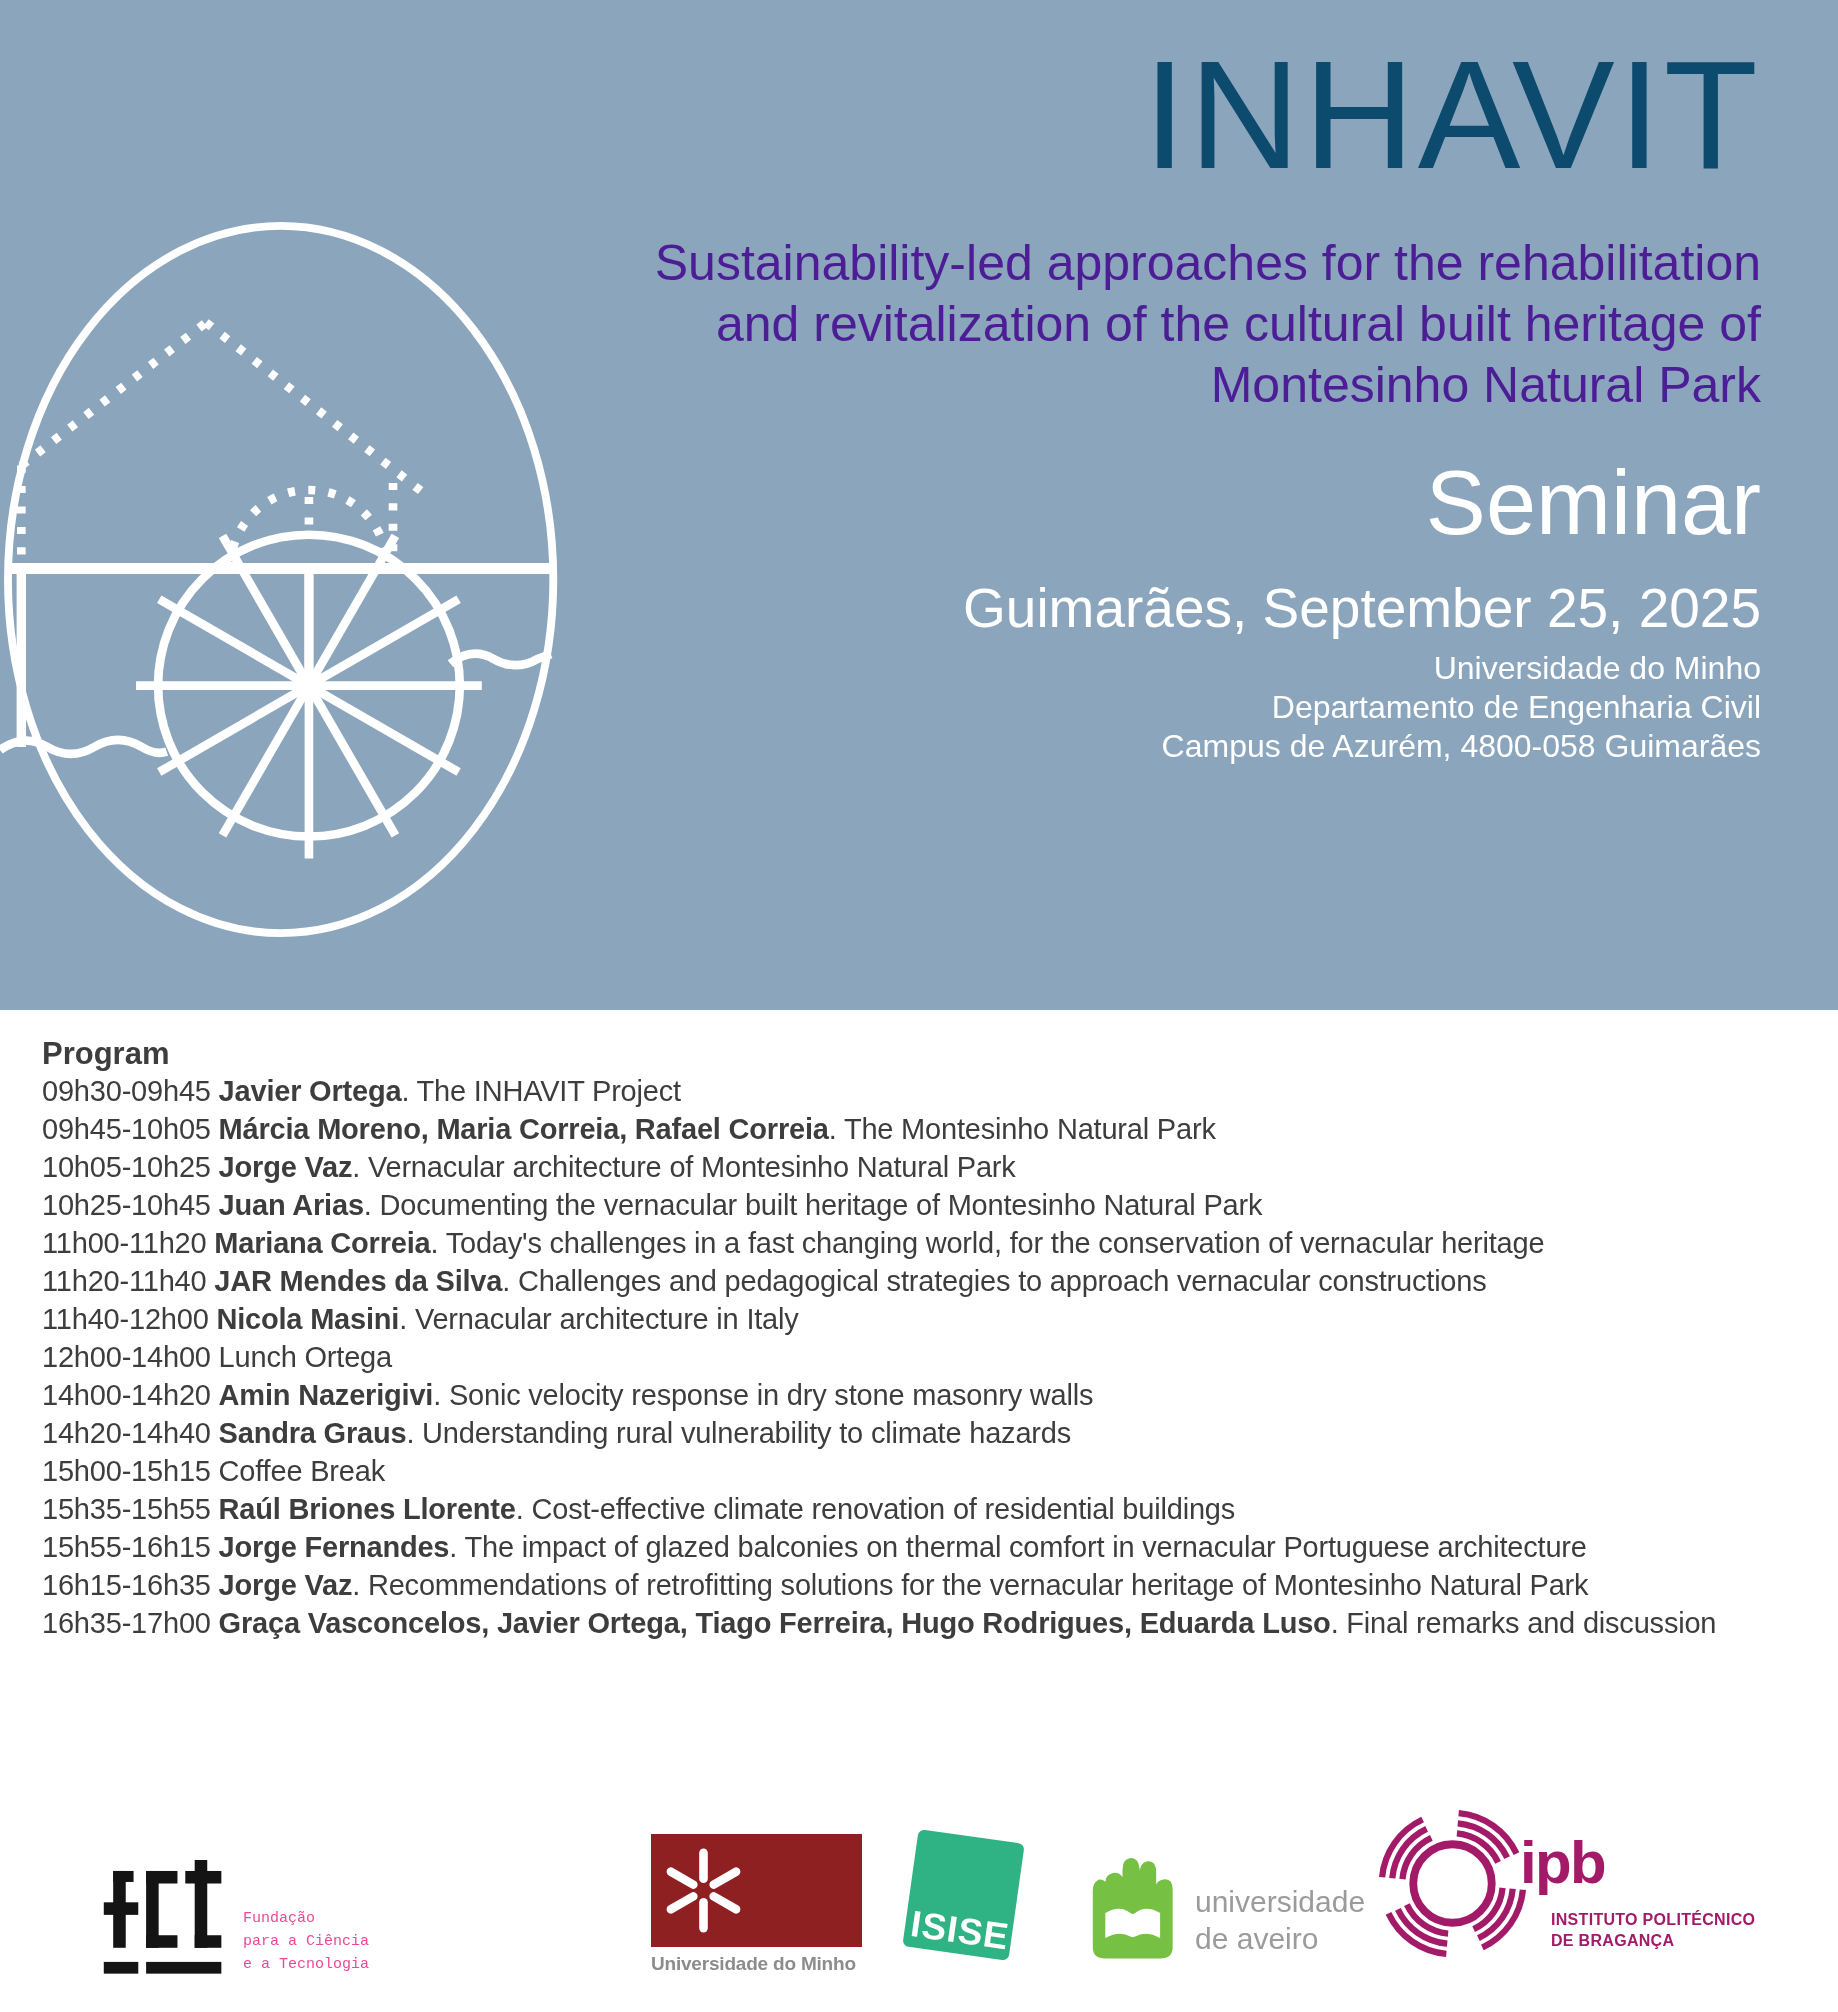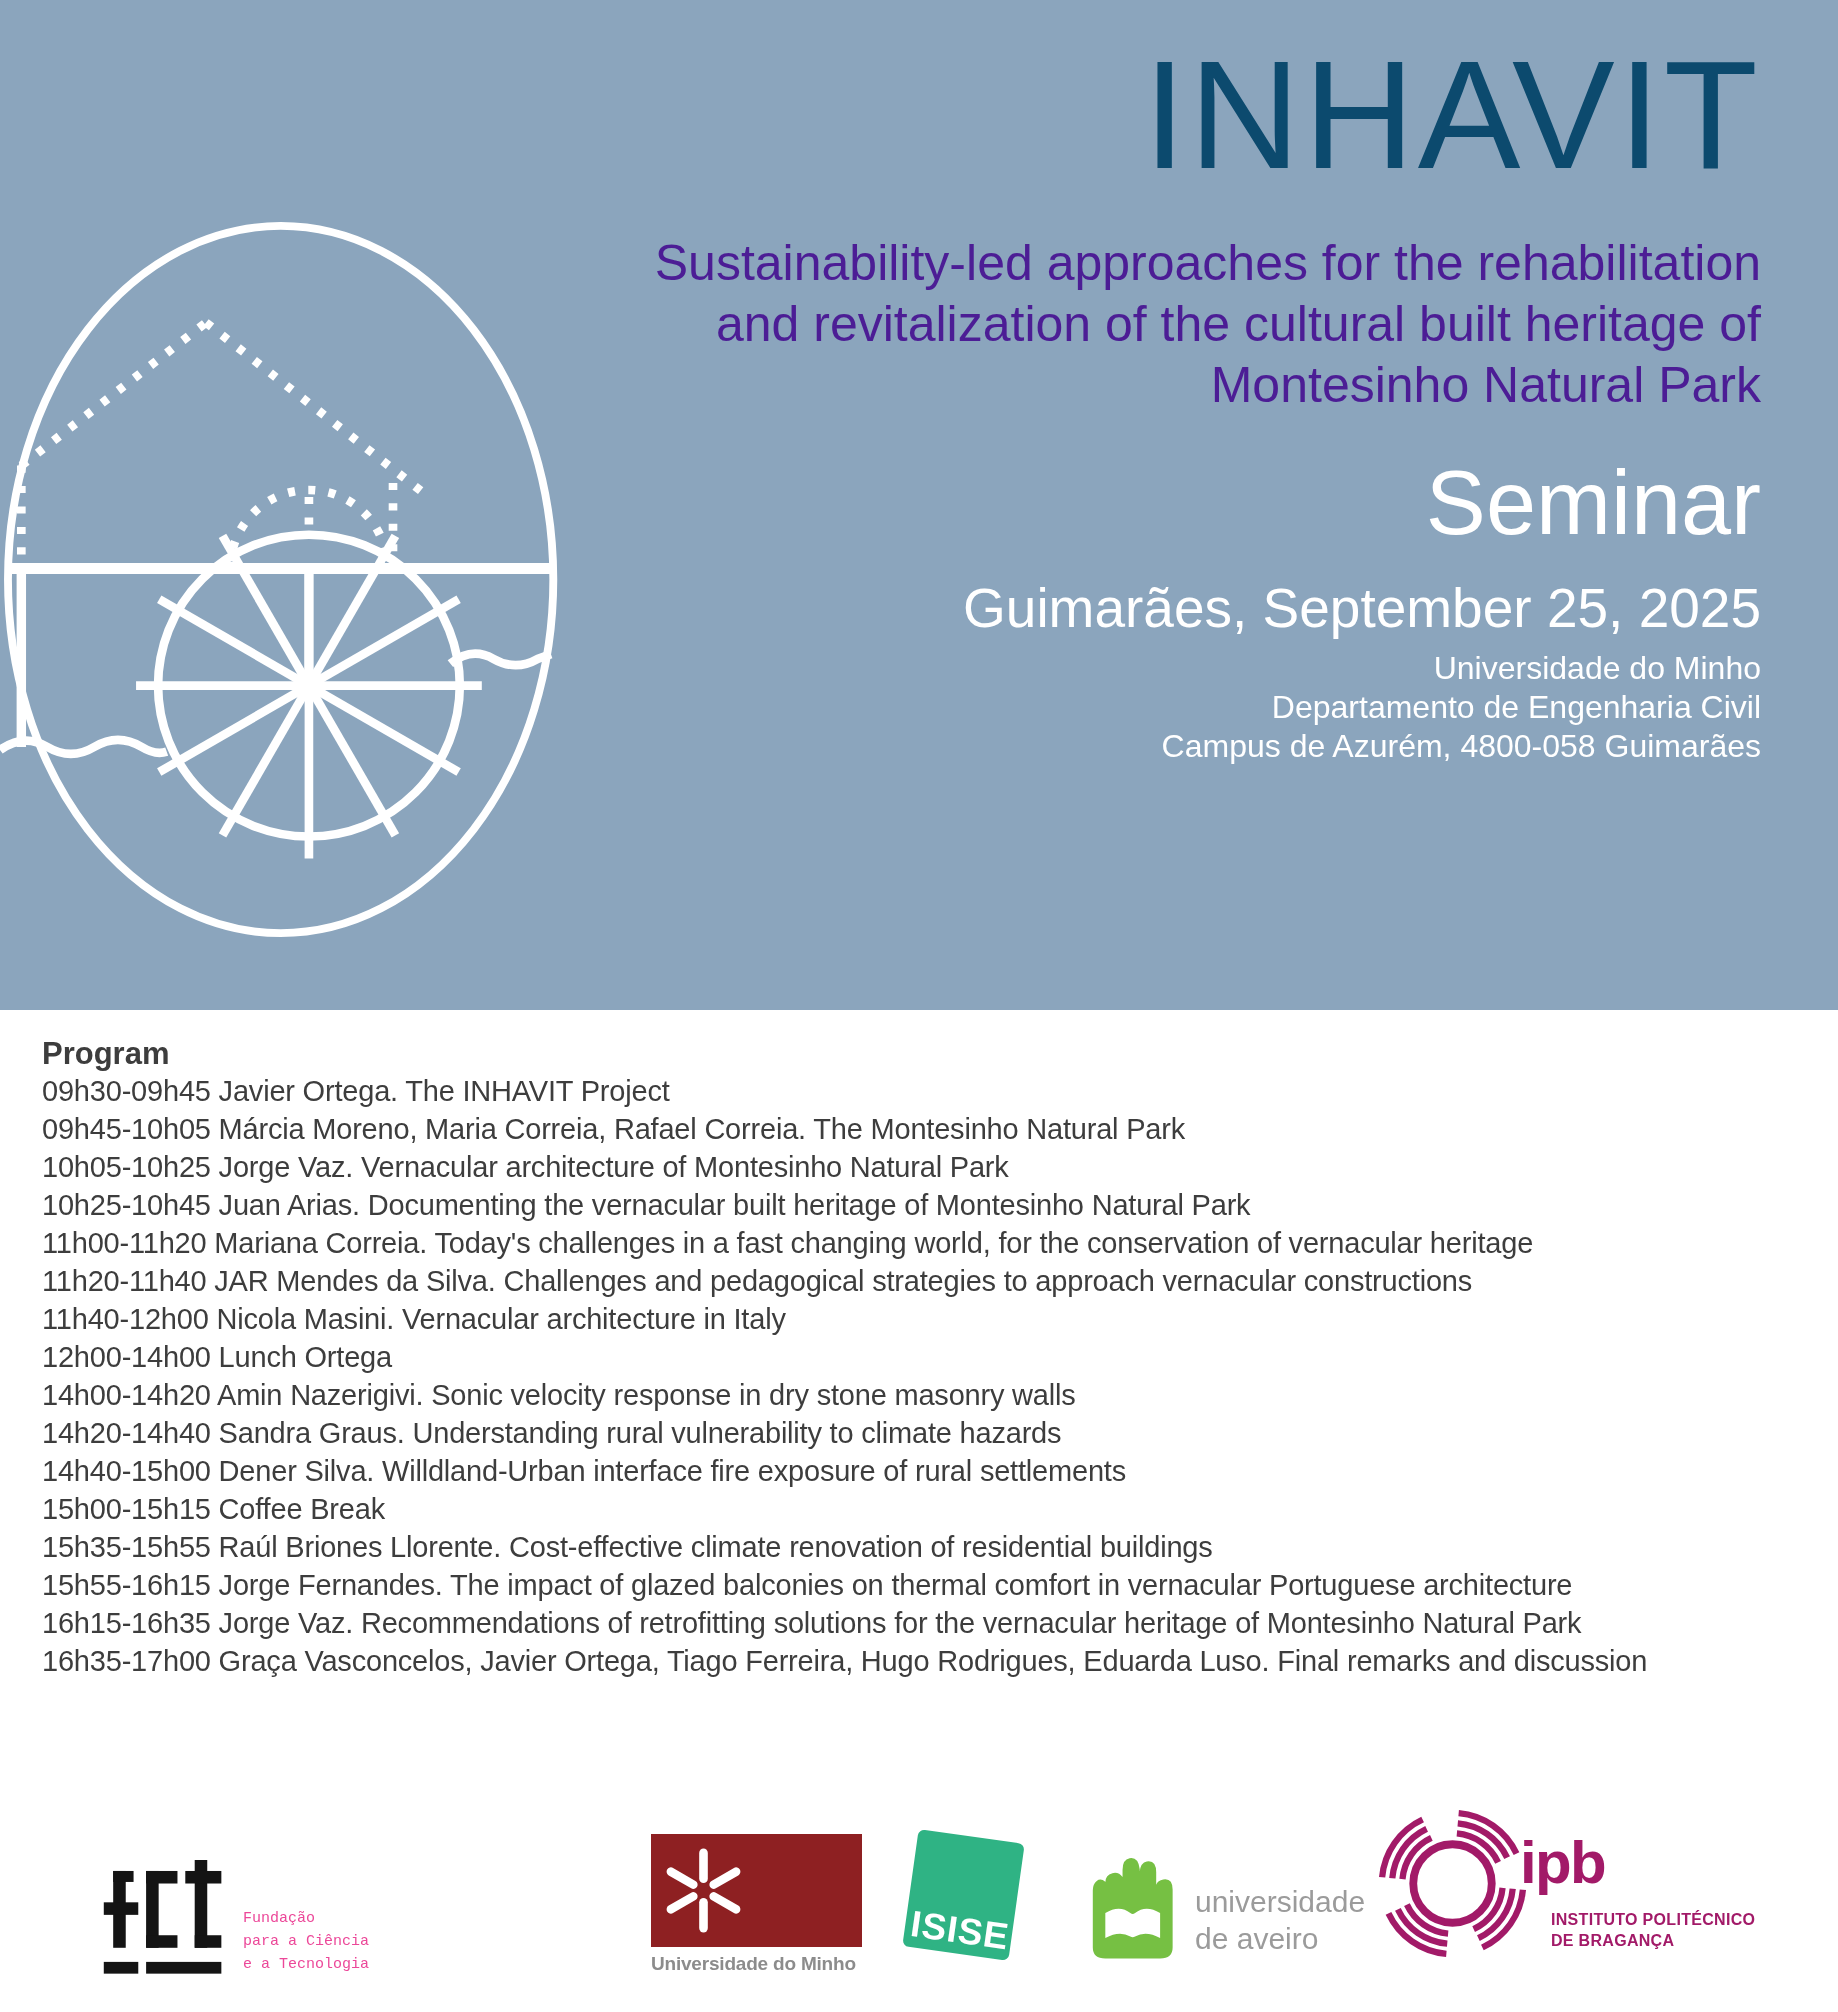--- a/index.html
+++ b/index.html
@@ -18,21 +18,21 @@
   .t-date{position:absolute;top:575px;right:78px;font-size:55px;line-height:1.2;
           color:#ffffff;white-space:nowrap;}
   .t-venue{position:absolute;top:649px;right:78px;font-size:32px;line-height:39px;
            color:#ffffff;text-align:right;white-space:pre-line;}
 
   
   .prog-heading{position:absolute;left:42px;top:1035px;font-size:31px;font-weight:bold;
                 color:#3d3d3d;line-height:38px;}
   .prog-list{position:absolute;left:42px;top:1072px;width:1792px;}
   .prog-row{white-space:pre;font-size:29px;line-height:38px;letter-spacing:-0.2px;color:#3d3d3d;}
-  .pr-speakers{font-weight:normal;}
+  .pr-speakers{font-weight:bold;}
 
   
   .fct{position:absolute;left:94px;top:1860px;width:377px;height:118px;}
   .fct-caption{position:absolute;left:149px;top:47px;font-family:"Liberation Mono",monospace;
                font-size:15px;line-height:23px;color:#ec4899;white-space:pre-line;}
 
   .uminho{position:absolute;left:651px;top:1834px;width:211px;}
   .um-rect{width:211px;height:113px;background:#8e2022;position:relative;}
   .um-caption{margin-top:5.5px;font-size:19px;font-weight:bold;color:#8c8c8c;
               letter-spacing:-0.2px;white-space:nowrap;}
@@ -127,21 +127,20 @@
         <div class="prog-row"><span class="pr-time">11h20-11h40 </span><span class="pr-speakers">JAR Mendes da Silva</span><span class="pr-title">. Challenges and pedagogical strategies to approach vernacular constructions</span></div>
 
         <div class="prog-row"><span class="pr-time">11h40-12h00 </span><span class="pr-speakers">Nicola Masini</span><span class="pr-title">. Vernacular architecture in Italy</span></div>
 
         <div class="prog-row"><span class="pr-time">12h00-14h00 </span><span class="pr-speakers"></span><span class="pr-title">Lunch Ortega</span></div>
 
         <div class="prog-row"><span class="pr-time">14h00-14h20 </span><span class="pr-speakers">Amin Nazerigivi</span><span class="pr-title">. Sonic velocity response in dry stone masonry walls</span></div>
 
         <div class="prog-row"><span class="pr-time">14h20-14h40 </span><span class="pr-speakers">Sandra Graus</span><span class="pr-title">. Understanding rural vulnerability to climate hazards</span></div>
 
-        <div class="prog-row"><span class="pr-time">14h40-15h00 </span><span class="pr-speakers">Dener Silva</span><span class="pr-title">. Willdland-Urban interface fire exposure of rural settlements</span></div>
 
         <div class="prog-row"><span class="pr-time">15h00-15h15 </span><span class="pr-speakers"></span><span class="pr-title">Coffee Break</span></div>
 
 
         <div class="prog-row"><span class="pr-time">15h35-15h55 </span><span class="pr-speakers">Raúl Briones Llorente</span><span class="pr-title">. Cost-effective climate renovation of residential buildings</span></div>
 
         <div class="prog-row"><span class="pr-time">15h55-16h15 </span><span class="pr-speakers">Jorge Fernandes</span><span class="pr-title">. The impact of glazed balconies on thermal comfort in vernacular Portuguese architecture</span></div>
 
         <div class="prog-row"><span class="pr-time">16h15-16h35 </span><span class="pr-speakers">Jorge Vaz</span><span class="pr-title">. Recommendations of retrofitting solutions for the vernacular heritage of Montesinho Natural Park</span></div>
 

